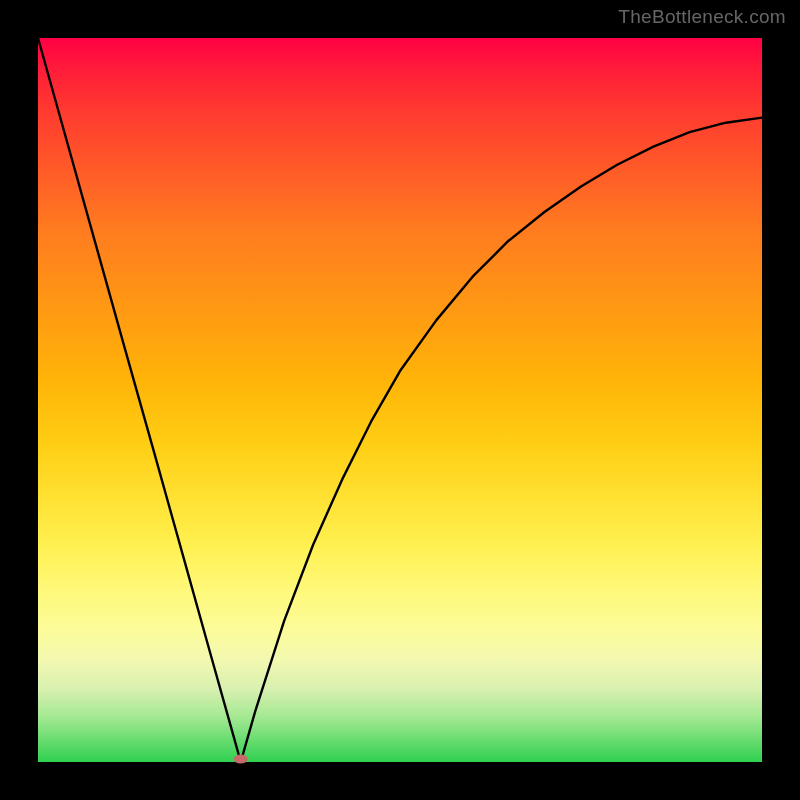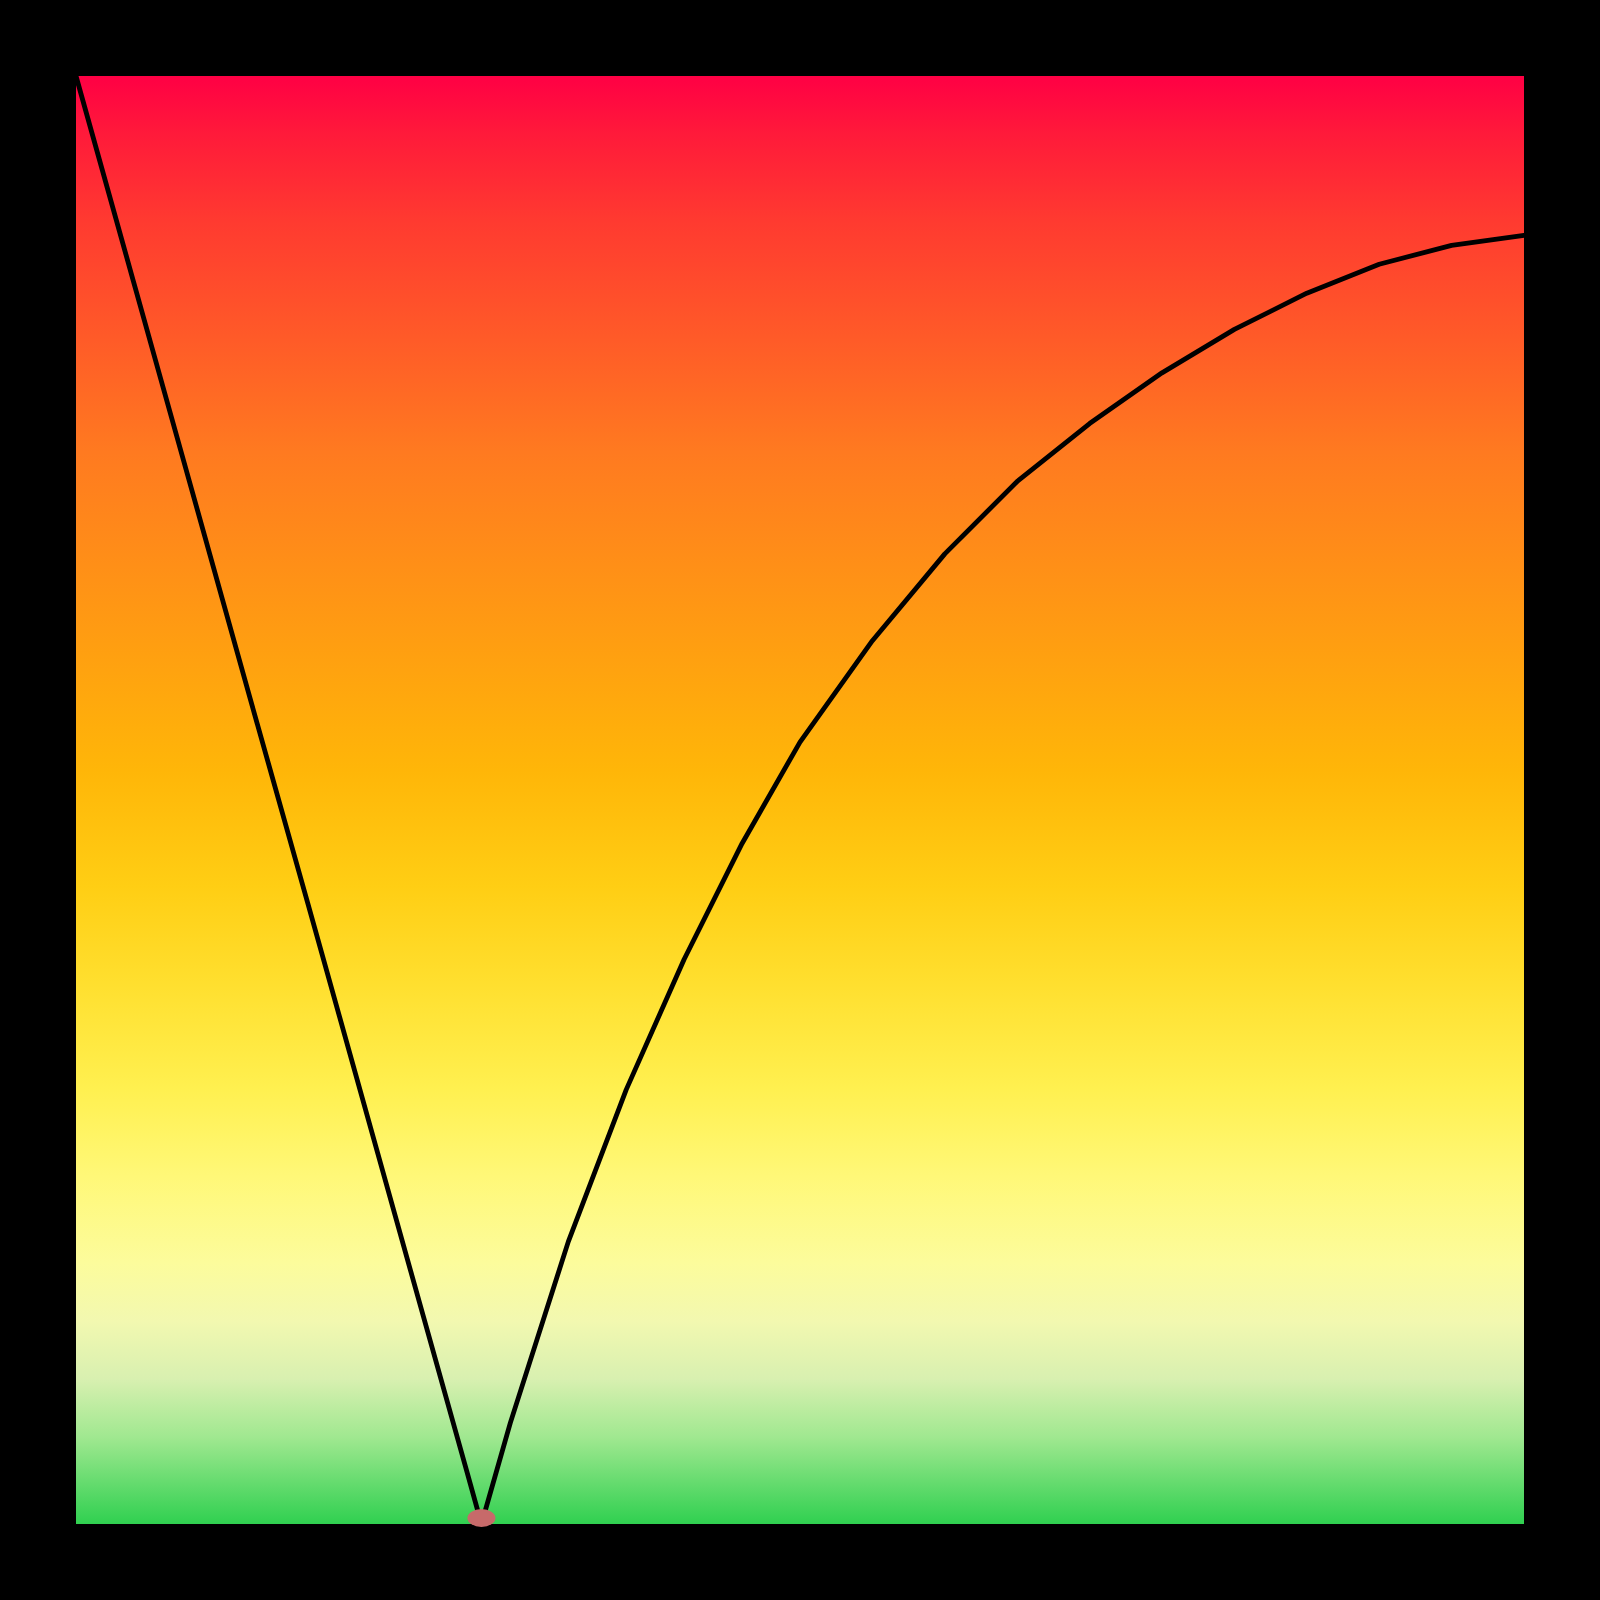--- a/index.html
+++ b/index.html
@@ -67,13 +67,14 @@
 </style>
 </head>
 <body>
 <div class="frame">
   <div class="plot-area">
     <svg class="curve" viewBox="0 0 724 724" preserveAspectRatio="none">
       <path id="curve-path" d="M0.00 0.00 L28.96 103.53 L57.92 207.06 L86.88 310.60 L115.84 413.40 L144.80 516.94 L173.76 620.47 L195.48 697.94 L202.72 724.00 L217.20 673.32 L246.16 582.82 L275.12 506.80 L304.08 441.64 L333.04 383.72 L362.00 333.04 L398.20 282.36 L434.40 238.92 L470.60 202.72 L506.80 173.76 L543.00 148.42 L579.20 126.70 L615.40 108.60 L651.60 94.12 L687.80 84.71 L724.00 79.64" fill="none" stroke="#000" stroke-width="2.4" stroke-linejoin="round" stroke-linecap="round"></path>
       <ellipse id="min-marker" class="marker" cx="202.72" cy="721.00" rx="7" ry="4.5"></ellipse>
     </svg>
   </div>
+  <div class="watermark">TheBottleneck.com</div>
 </div>
 
 </body></html>

